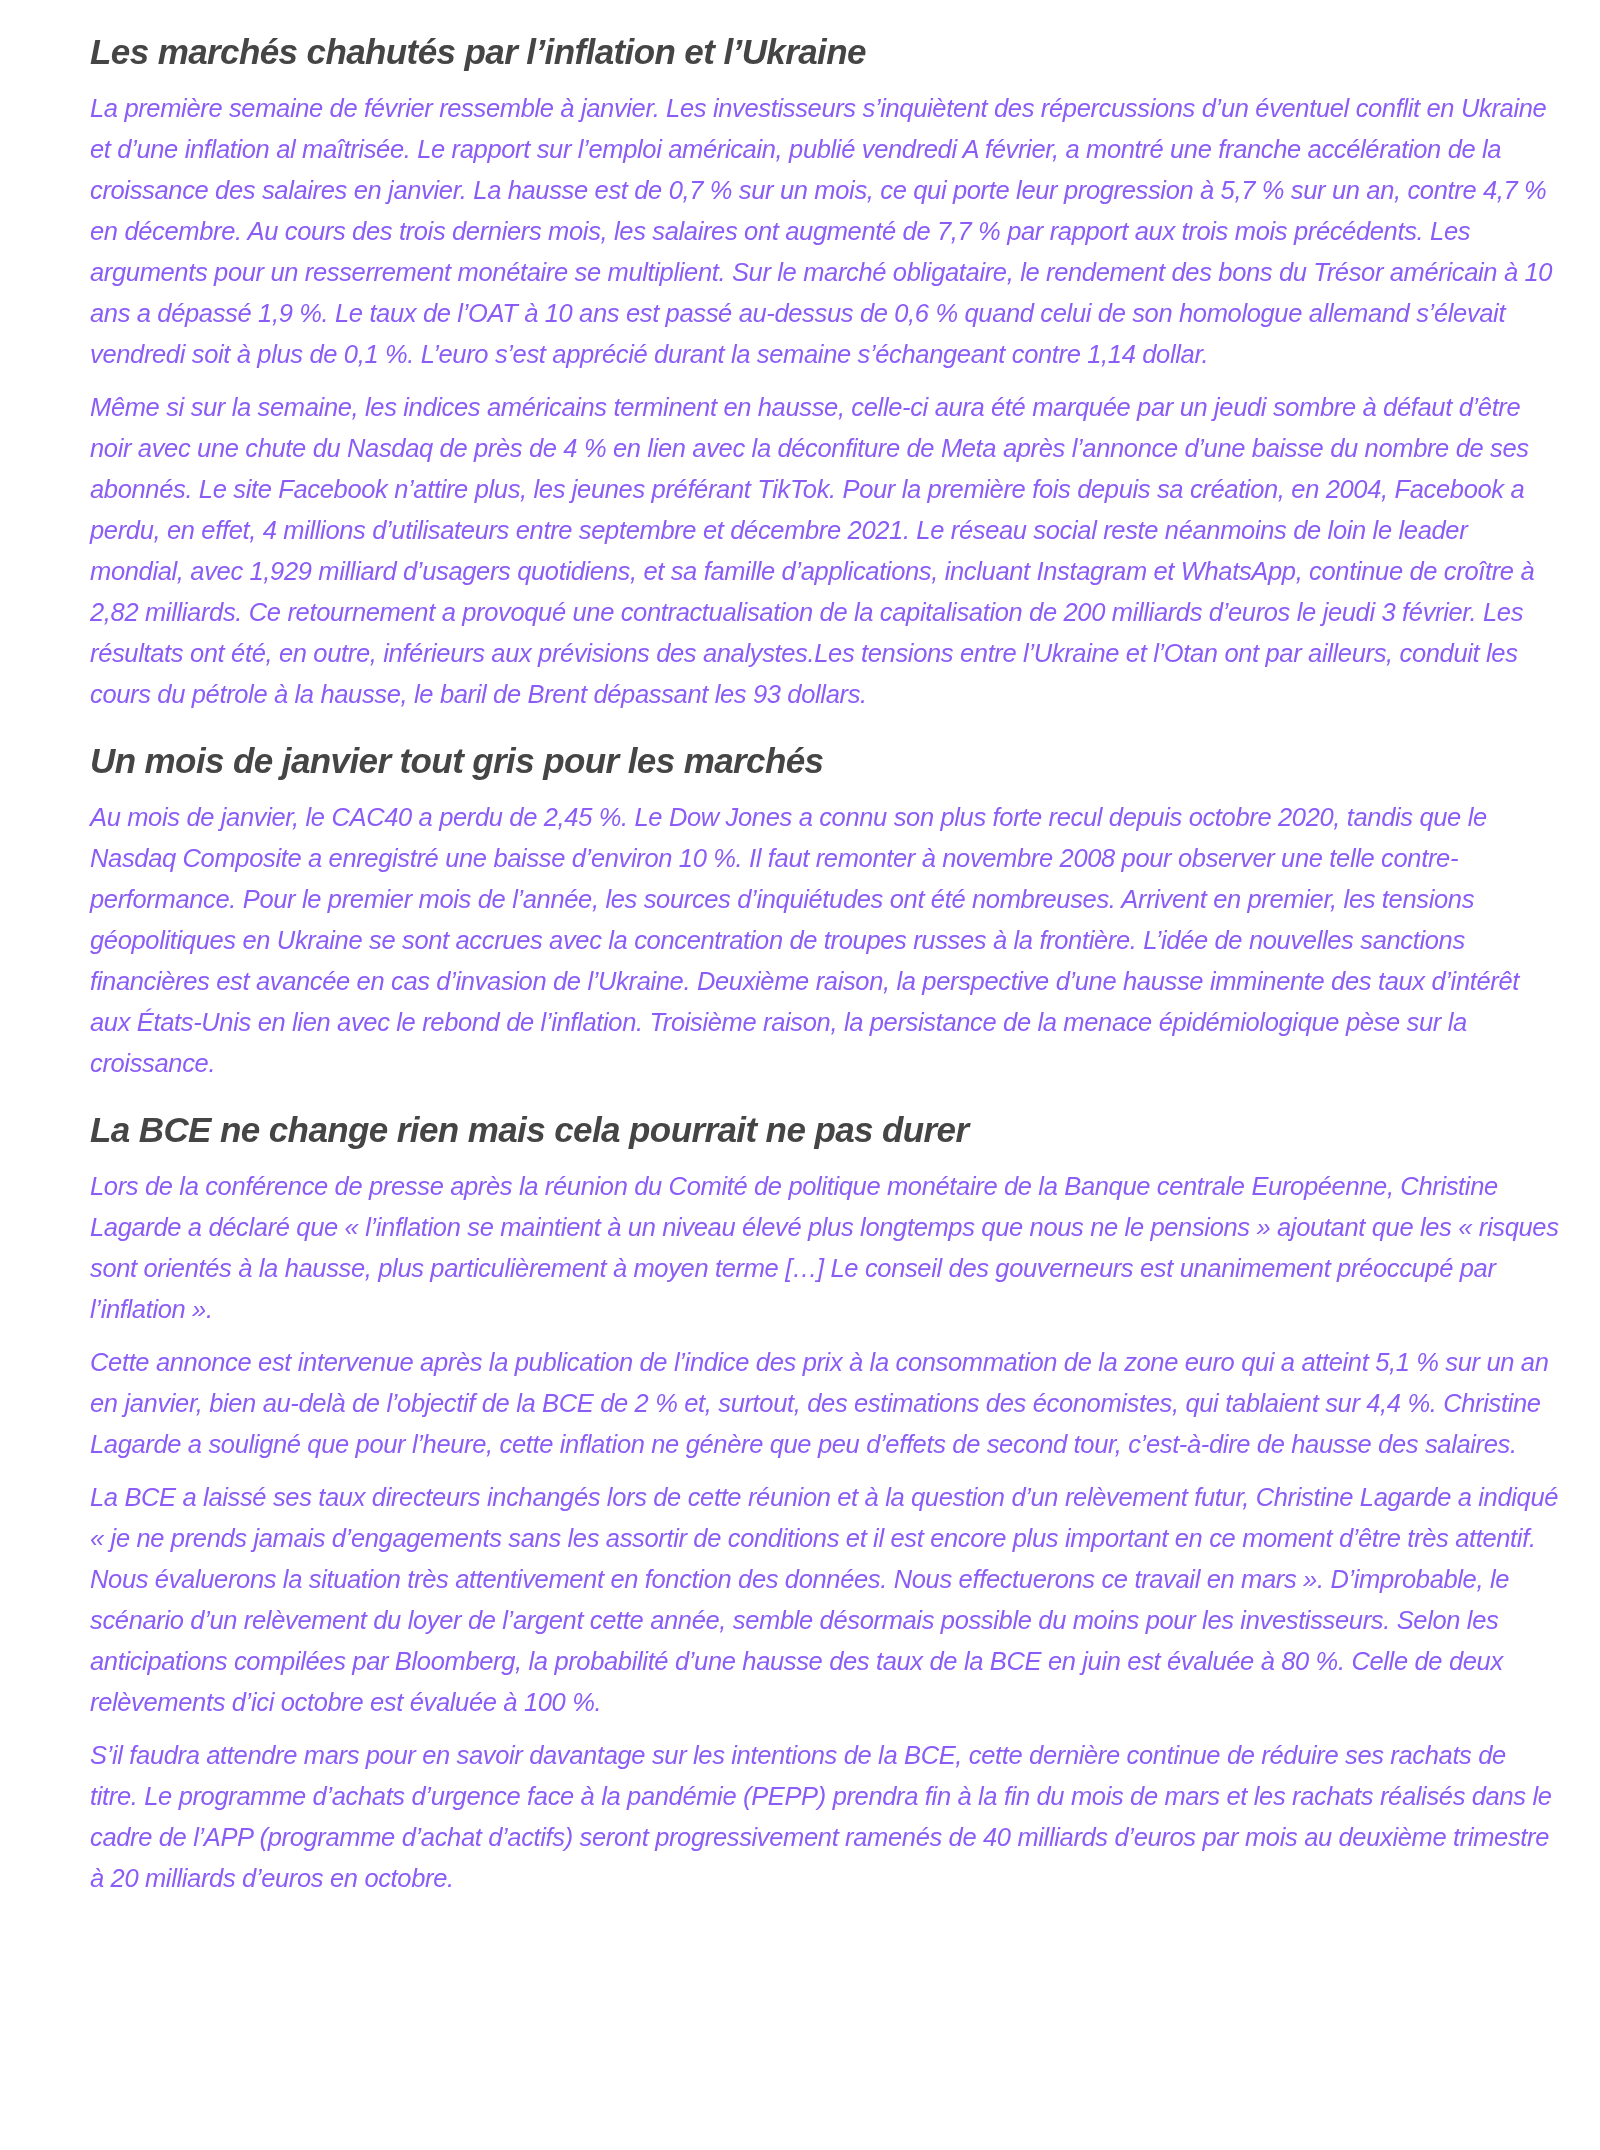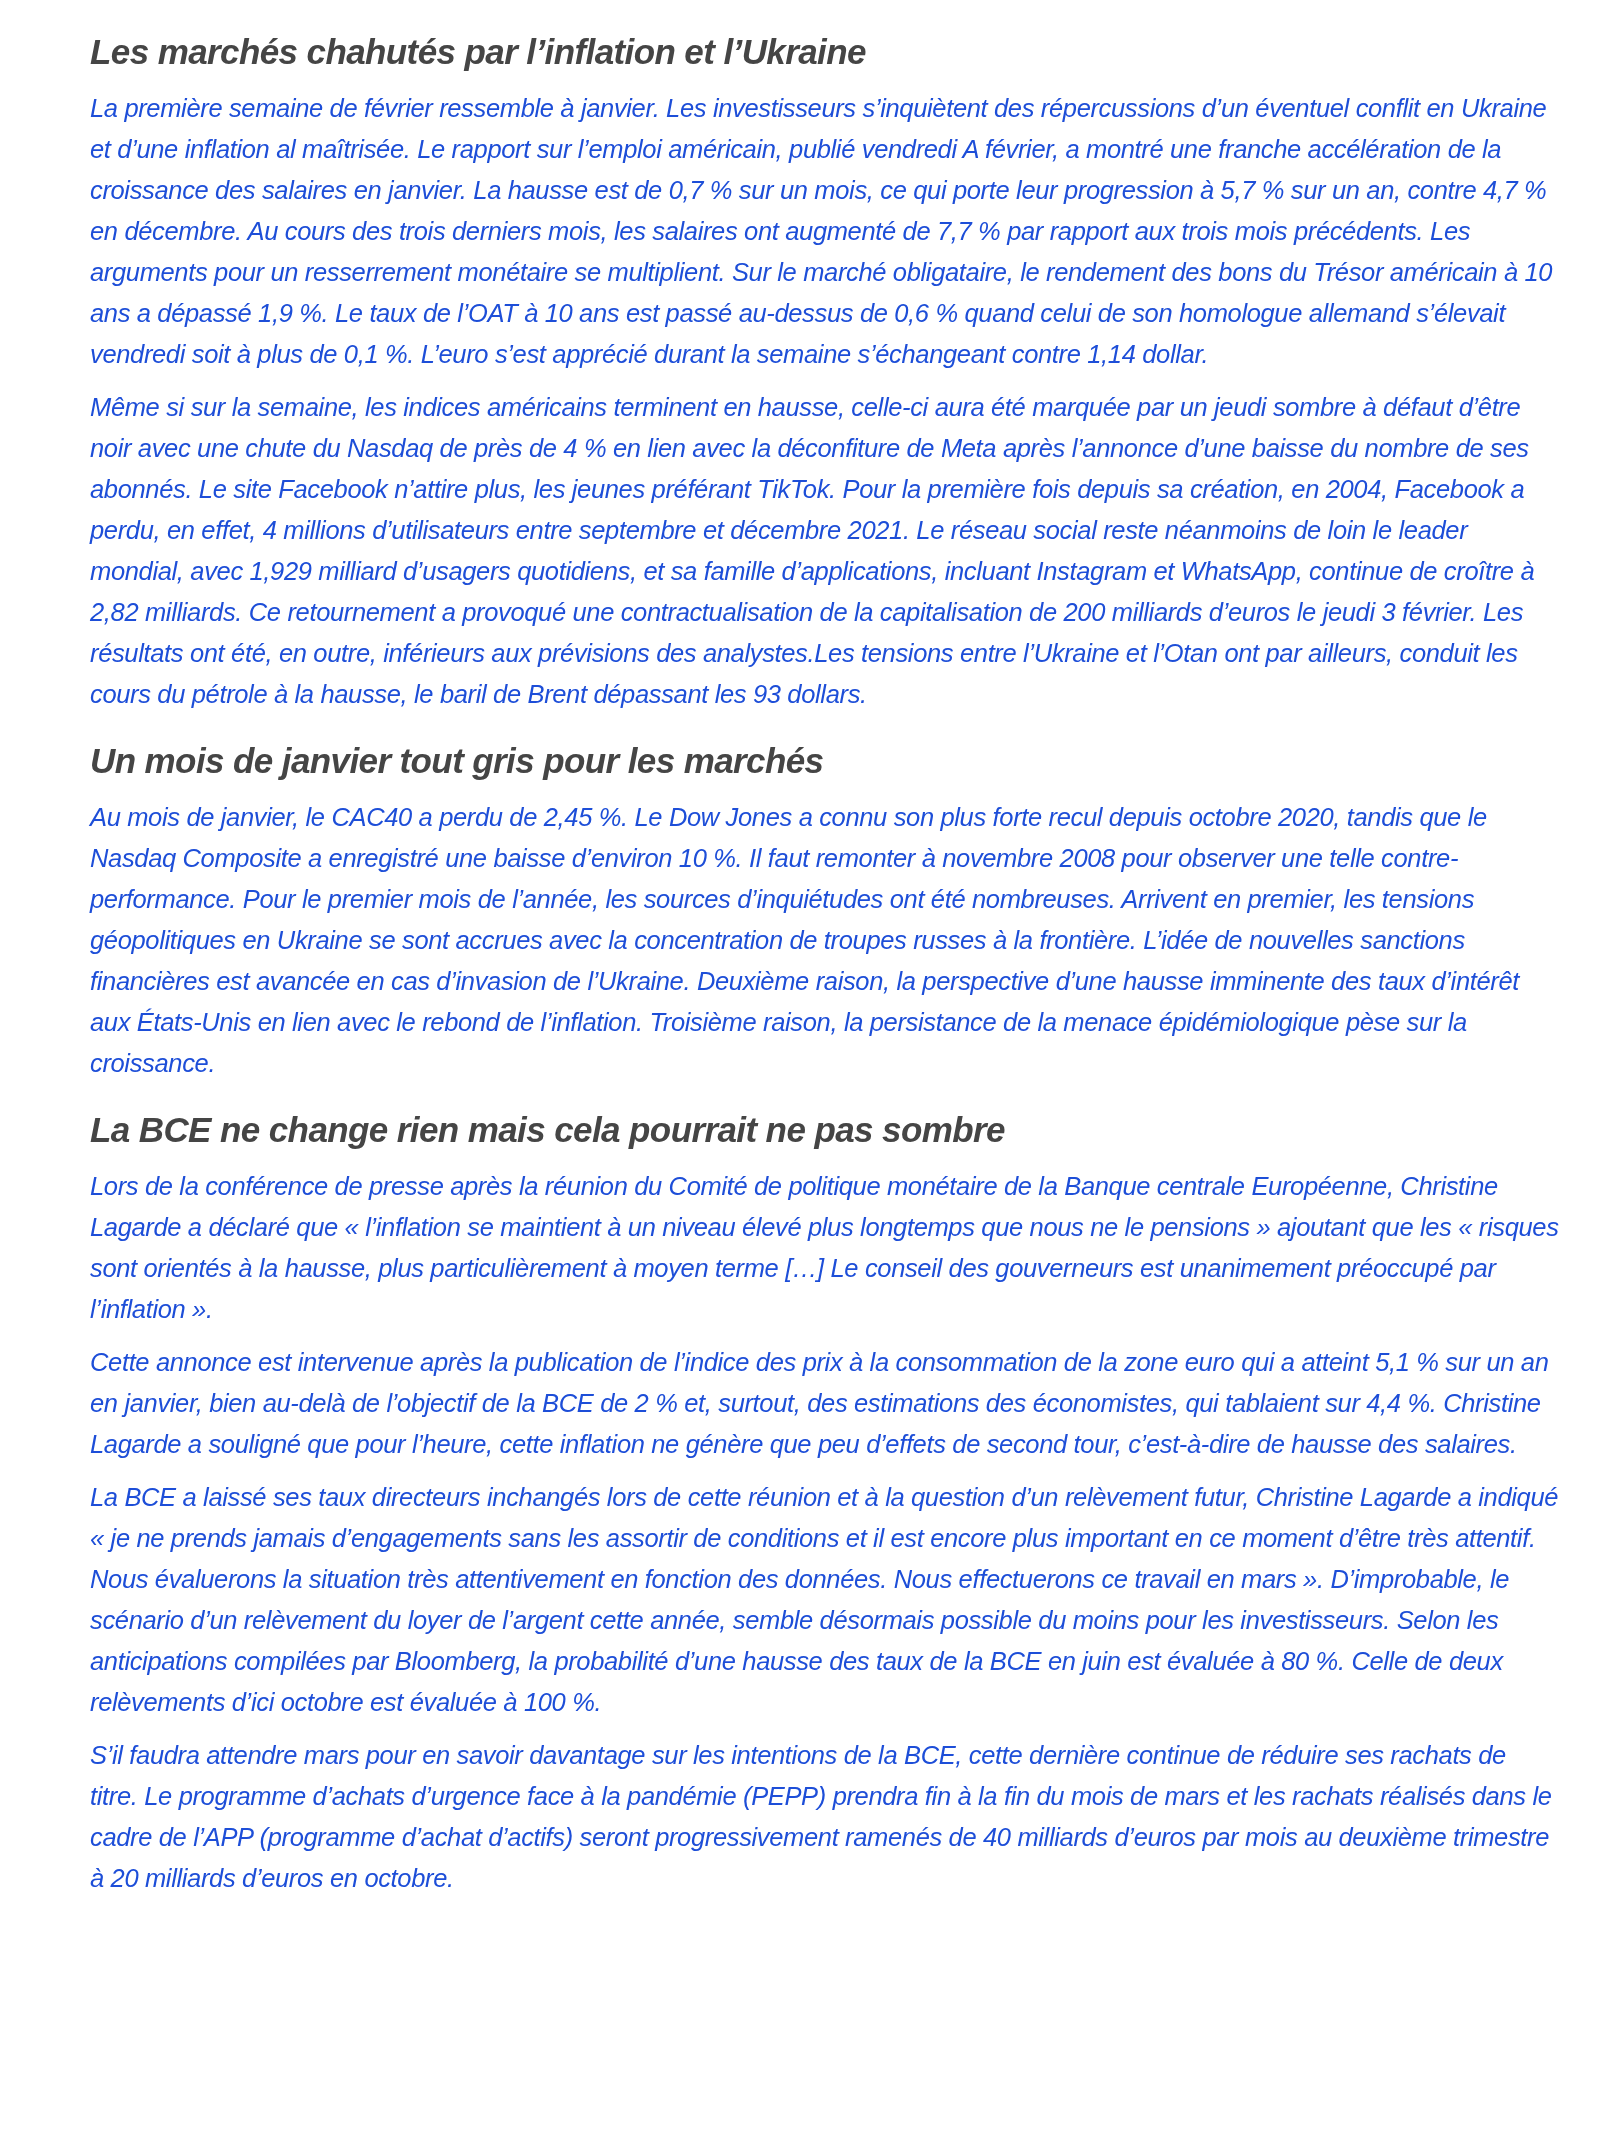--- a/index.html
+++ b/index.html
@@ -27,21 +27,21 @@
       font-weight: bold;
       line-height: 52px;
       margin: 0 0 10px 0;
       color: #454545;
       letter-spacing: -0.6px;
     }
     .para {
       font-size: 25.5px;
       line-height: 41px;
       margin: 0 0 12px 0;
-      color: #1d4ed8;
+      color: #8b5cf6;
       letter-spacing: -0.35px;
       word-spacing: 0px;
     }
     .section + .section {
       margin-top: 20px;
     }
     .section-title.cut {
       height: 22px;
       overflow: hidden;
       line-height: 52px;
@@ -57,21 +57,21 @@
     <p class="para">La première semaine de février ressemble à janvier. Les investisseurs s’inquiètent des répercussions d’un éventuel conflit en Ukraine et d’une inflation al maîtrisée. Le rapport sur l’emploi américain, publié vendredi A février, a montré une franche accélération de la croissance des salaires en janvier. La hausse est de 0,7 % sur un mois, ce qui porte leur progression à 5,7 % sur un an, contre 4,7 % en décembre. Au cours des trois derniers mois, les salaires ont augmenté de 7,7 % par rapport aux trois mois précédents. Les arguments pour un resserrement monétaire se multiplient. Sur le marché obligataire, le rendement des bons du Trésor américain à 10 ans a dépassé 1,9 %. Le taux de l’OAT à 10 ans est passé au-dessus de 0,6 % quand celui de son homologue allemand s’élevait vendredi soit à plus de 0,1 %. L’euro s’est apprécié durant la semaine s’échangeant contre 1,14 dollar.</p>
     <p class="para">Même si sur la semaine, les indices américains terminent en hausse, celle-ci aura été marquée par un jeudi sombre à défaut d’être noir avec une chute du Nasdaq de près de 4 % en lien avec la déconfiture de Meta après l’annonce d’une baisse du nombre de ses abonnés. Le site Facebook n’attire plus, les jeunes préférant TikTok. Pour la première fois depuis sa création, en 2004, Facebook a perdu, en effet, 4 millions d’utilisateurs entre septembre et décembre 2021. Le réseau social reste  néanmoins de loin le leader mondial, avec 1,929 milliard d’usagers quotidiens, et sa famille d’applications, incluant Instagram et WhatsApp, continue de croître à 2,82 milliards. Ce retournement a provoqué une contractualisation de la capitalisation de 200 milliards d’euros le jeudi 3 février. Les résultats ont été, en outre, inférieurs aux  prévisions des analystes.Les tensions entre l’Ukraine et l’Otan ont par ailleurs, conduit les cours du pétrole à la hausse, le baril de Brent dépassant les 93 dollars.</p>
   </div>
 
   <div class="section">
     <h2 class="section-title">Un mois de janvier tout gris pour les marchés</h2>
     <p class="para">Au mois de janvier, le CAC40 a perdu de 2,45 %. Le Dow Jones a connu son plus forte recul depuis octobre 2020, tandis que le Nasdaq Composite a enregistré une baisse d’environ 10 %. Il faut remonter à novembre 2008 pour observer une telle contre-performance. Pour le premier mois de l’année, les sources d’inquiétudes ont été nombreuses. Arrivent en premier, les tensions géopolitiques en Ukraine se sont accrues avec la concentration de troupes russes à la frontière. L’idée de nouvelles sanctions financières est avancée en cas d’invasion de l’Ukraine. Deuxième raison, la perspective d’une hausse imminente des taux d’intérêt aux États-Unis en lien avec le rebond de l’inflation. Troisième raison, la persistance de la menace épidémiologique pèse sur la croissance.</p>
   </div>
 
   <div class="section">
-    <h2 class="section-title">La BCE ne change rien mais cela pourrait ne pas sombre</h2>
+    <h2 class="section-title">La BCE ne change rien mais cela pourrait ne pas durer</h2>
     <p class="para">Lors de la conférence de presse après la réunion du Comité de politique monétaire de la Banque centrale Européenne, Christine Lagarde a déclaré que « l’inflation se maintient à un niveau élevé plus longtemps que nous ne le pensions » ajoutant que les « risques sont orientés à la hausse, plus particulièrement à moyen terme […] Le conseil des gouverneurs est unanimement préoccupé par l’inflation ».</p>
     <p class="para">Cette annonce est intervenue après la publication de l’indice des prix à la consommation de la zone euro qui a atteint 5,1 % sur un an en janvier, bien au-delà de l’objectif de la BCE de 2 % et, surtout, des estimations des économistes, qui tablaient sur 4,4 %. Christine Lagarde a souligné que pour l’heure, cette inflation ne génère que peu d’effets de second tour, c’est-à-dire de hausse des salaires.</p>
     <p class="para">La BCE a laissé ses taux directeurs inchangés lors de cette réunion et à la question d’un relèvement futur, Christine Lagarde a indiqué « je ne prends jamais d’engagements sans les assortir de conditions et il est encore plus important en ce moment d’être très attentif. Nous évaluerons la situation très attentivement en fonction des données. Nous effectuerons ce travail en mars ». D’improbable, le scénario d’un relèvement du loyer de l’argent cette année, semble désormais possible du moins pour les investisseurs. Selon les anticipations compilées par Bloomberg, la probabilité d’une hausse des taux de la BCE en juin est évaluée à 80 %. Celle de deux relèvements d’ici octobre est évaluée à 100 %.</p>
     <p class="para">S’il faudra attendre mars pour en savoir davantage sur les intentions de la BCE, cette dernière continue de réduire ses rachats de titre.  Le programme d’achats d’urgence face à la pandémie (PEPP) prendra fin  à la fin du mois de mars et les rachats réalisés dans le cadre de l’APP (programme d’achat d’actifs) seront progressivement ramenés de 40 milliards d’euros par mois au deuxième trimestre à 20 milliards d’euros en octobre.</p>
   </div>
 
   <div class="section">
     <h2 class="section-title cut"></h2>
   </div>
 

